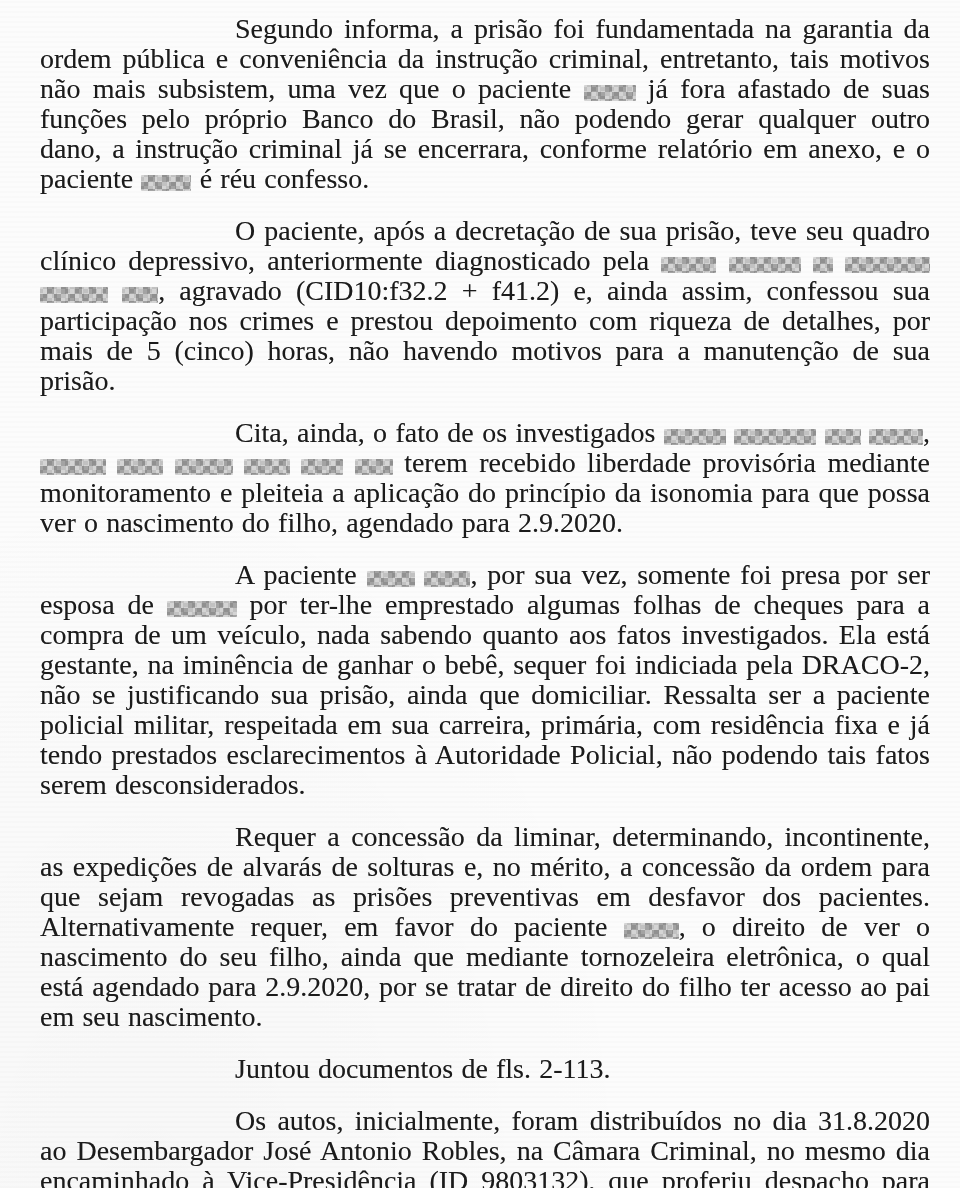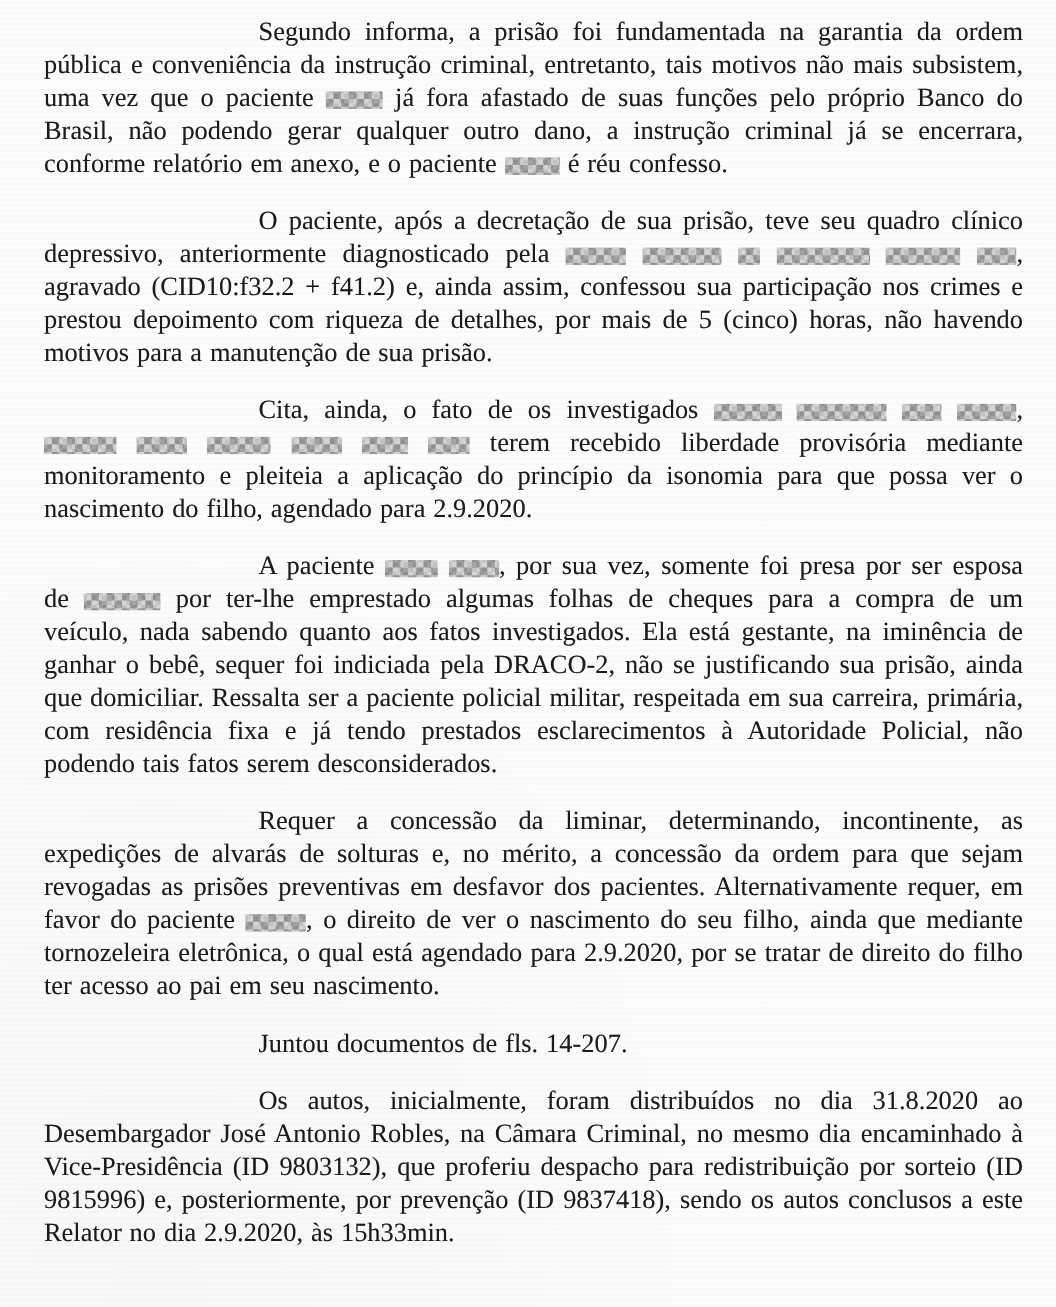--- a/index.html
+++ b/index.html
@@ -8,21 +8,21 @@
     background:#fcfcfc;
     background-image:
       radial-gradient(ellipse at 15% 100%, rgba(0,0,0,0.02), transparent 45%),
       repeating-linear-gradient(0deg, rgba(0,0,0,0.012) 0 2px, transparent 2px 5px);
     font-family:"Liberation Serif","DejaVu Serif",serif;
     color:#1b1b1b;
   }
   .page{padding:14px 30px 0 40px;}
   .para{
     margin:0 0 22px 0;
-    font-size:24px;
+    font-size:28px;
     line-height:30px;
     text-align:justify;
     text-indent:195px;
     word-spacing:1.2px;
     text-shadow:0 0 0.6px rgba(25,25,25,0.38);
   }
   .para.bold{font-weight:bold;}
   .para.gap-before{margin-top:66px;font-family:Liberation Serif, serif;}
   .redacted{
     display:inline-block;
@@ -38,17 +38,17 @@
 </head>
 <body>
 
 <div class="page">
   <div id="doc-body">
       <p class="para"><span>Segundo informa, a prisão foi fundamentada na garantia da ordem pública e conveniência da instrução criminal, entretanto, tais motivos não mais subsistem, uma vez que o paciente </span><span class="redacted" style="width: 52px;"></span><span> já fora afastado de suas funções pelo próprio Banco do Brasil, não podendo gerar qualquer outro dano, a instrução criminal já se encerrara, conforme relatório em anexo, e o paciente </span><span class="redacted" style="width: 50px;"></span><span> é réu confesso.</span></p>
       <p class="para"><span>O paciente, após a decretação de sua prisão, teve seu quadro clínico depressivo, anteriormente diagnosticado pela </span><span class="redacted" style="width: 55px;"></span><span> </span><span class="redacted" style="width: 72px;"></span><span> </span><span class="redacted" style="width: 20px;"></span><span> </span><span class="redacted" style="width: 85px;"></span><span> </span><span class="redacted" style="width: 68px;"></span><span> </span><span class="redacted" style="width: 36px;"></span><span>, agravado (CID10:f32.2 + f41.2) e, ainda assim, confessou sua participação nos crimes e prestou depoimento com riqueza de detalhes, por mais de 5 (cinco) horas, não havendo motivos para a manutenção de sua prisão.</span></p>
       <p class="para"><span>Cita, ainda, o fato de os investigados </span><span class="redacted" style="width: 62px;"></span><span> </span><span class="redacted" style="width: 82px;"></span><span> </span><span class="redacted" style="width: 36px;"></span><span> </span><span class="redacted" style="width: 54px;"></span><span>, </span><span class="redacted" style="width: 66px;"></span><span> </span><span class="redacted" style="width: 46px;"></span><span> </span><span class="redacted" style="width: 58px;"></span><span> </span><span class="redacted" style="width: 46px;"></span><span> </span><span class="redacted" style="width: 42px;"></span><span> </span><span class="redacted" style="width: 38px;"></span><span> terem recebido liberdade provisória mediante monitoramento e pleiteia a aplicação do princípio da isonomia para que possa ver o nascimento do filho, agendado para 2.9.2020.</span></p>
       <p class="para"><span>A paciente </span><span class="redacted" style="width: 48px;"></span><span> </span><span class="redacted" style="width: 46px;"></span><span>, por sua vez, somente foi presa por ser esposa de </span><span class="redacted" style="width: 70px;"></span><span> por ter-lhe emprestado algumas folhas de cheques para a compra de um veículo, nada sabendo quanto aos fatos investigados. Ela está gestante, na iminência de ganhar o bebê, sequer foi indiciada pela DRACO-2, não se justificando sua prisão, ainda que domiciliar. Ressalta ser a paciente policial militar, respeitada em sua carreira, primária, com residência fixa e já tendo prestados esclarecimentos à Autoridade Policial, não podendo tais fatos serem desconsiderados.</span></p>
       <p class="para"><span>Requer a concessão da liminar, determinando, incontinente, as expedições de alvarás de solturas e, no mérito, a concessão da ordem para que sejam revogadas as prisões preventivas em desfavor dos pacientes. Alternativamente requer, em favor do paciente </span><span class="redacted" style="width: 55px;"></span><span>, o direito de ver o nascimento do seu filho, ainda que mediante tornozeleira eletrônica, o qual está agendado para 2.9.2020, por se tratar de direito do filho ter acesso ao pai em seu nascimento.</span></p>
-      <p class="para"><span>Juntou documentos de fls. 14-207.</span></p>
+      <p class="para"><span>Juntou documentos de fls. 2-113.</span></p>
       <p class="para"><span>Os autos, inicialmente, foram distribuídos no dia 31.8.2020 ao Desembargador José Antonio Robles, na Câmara Criminal, no mesmo dia encaminhado à Vice-Presidência (ID 9803132), que proferiu despacho para redistribuição por sorteio (ID 9815996) e, posteriormente, por prevenção (ID 9837418), sendo os autos conclusos a este Relator no dia 2.9.2020, às 15h33min.</span></p>
       <p class="para bold gap-before"><span>DECIDO.</span></p>
     </div>
 </div>
 
 </body></html>

